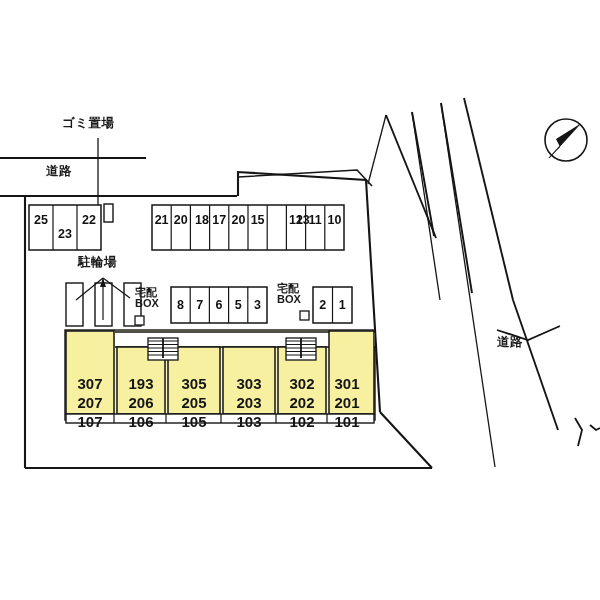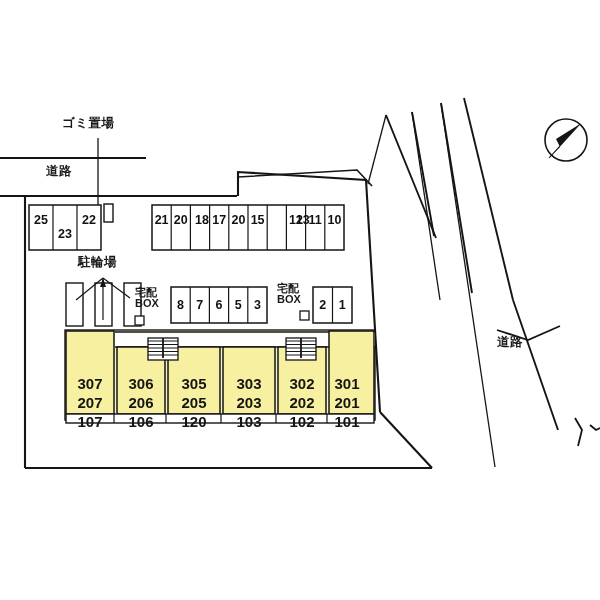--- a/index.html
+++ b/index.html
@@ -267,26 +267,26 @@
   <div class="stallnum" style="left:209.4px; top:299px; width:19.2px;">6</div>
   <div class="stallnum" style="left:228.6px; top:299px; width:19.2px;">5</div>
   <div class="stallnum" style="left:247.8px; top:299px; width:19.2px;">3</div>
 
   <div class="stallnum" style="left:313.0px; top:299px; width:19.5px;">2</div>
   <div class="stallnum" style="left:332.5px; top:299px; width:19.5px;">1</div>
 
   <div class="unitlbl" style="left:66px;  top:362px; width:48px;">307
 207
 107</div>
-  <div class="unitlbl" style="left:117px; top:362px; width:48px;">306
+  <div class="unitlbl" style="left:117px; top:362px; width:48px;">193
 206
 106</div>
   <div class="unitlbl" style="left:168px; top:362px; width:52px;">305
 205
-120</div>
+105</div>
   <div class="unitlbl" style="left:223px; top:362px; width:52px;">303
 203
 103</div>
   <div class="unitlbl" style="left:278px; top:362px; width:48px;">302
 202
 102</div>
   <div class="unitlbl" style="left:329px; top:362px; width:36px;">301
 201
 101</div>
 

